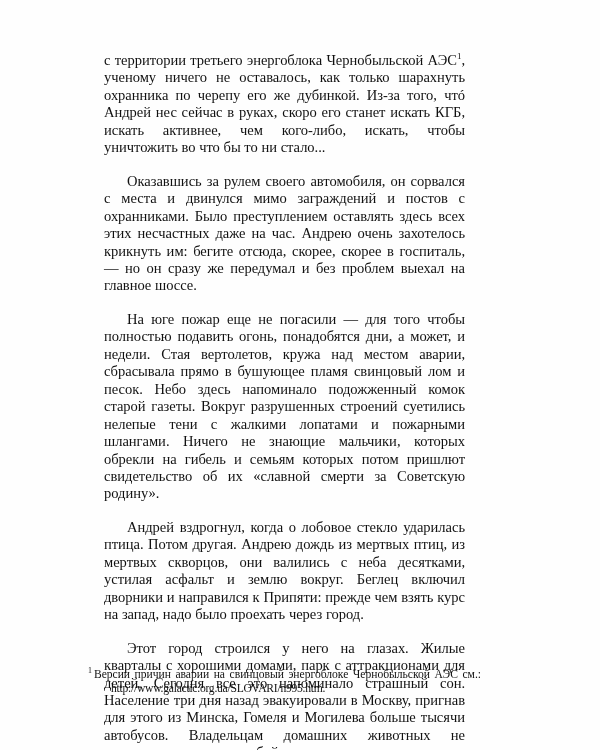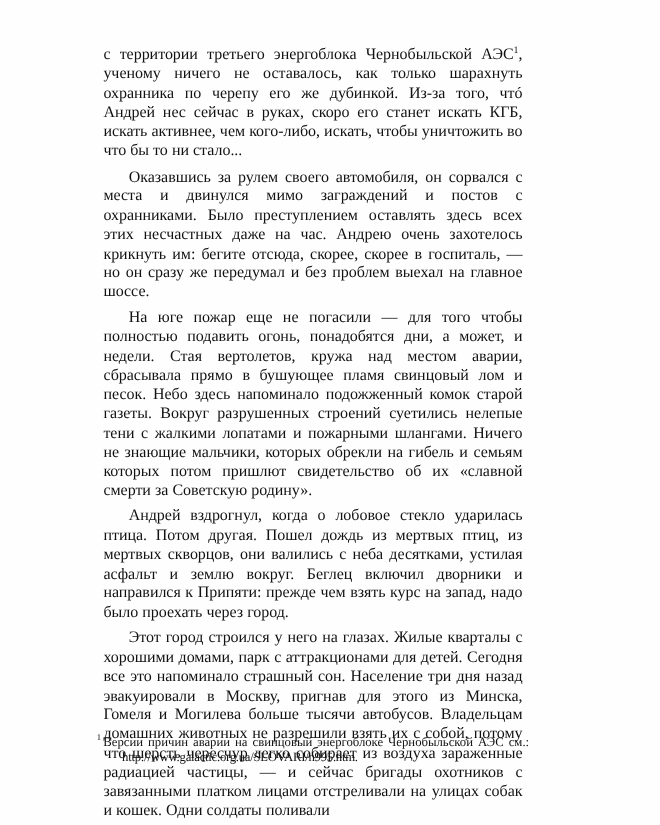--- a/index.html
+++ b/index.html
@@ -27,21 +27,21 @@
   }
 
   .text-block {
     position: absolute;
     left: 88px;
     top: 36px;
     width: 393px;
   }
 
   p.body-par {
-    margin: 6px;
+    margin: 16px;
     text-indent: 23px;
     text-align: justify;
     font-size: 14.55px;
     line-height: 17.45px;
     letter-spacing: -0.03px;
     word-spacing: 0.1px;
     hyphens: manual;
     -webkit-hyphens: manual;
   }
 
@@ -110,21 +110,21 @@
 <div class="page">
 
   <div class="text-block">
 
     <p class="body-par no-indent"><span>с территории третьего энергоблока Чернобыльской АЭС</span><sup class="fn-ref">1</sup><span>, ученому ничего не оставалось, как только шарахнуть охранника по черепу его же дубинкой. Из-за того, чтó Андрей нес сейчас в руках, скоро его станет искать КГБ, искать активнее, чем кого-либо, искать, чтобы уничтожить во что бы то ни стало...</span></p>
 
     <p class="body-par">Оказавшись за рулем своего автомобиля, он сорвался с места и двинулся мимо заграждений и постов с охранниками. Было преступлением оставлять здесь всех этих несчастных даже на час. Андрею очень захотелось крикнуть им: бегите отсюда, скорее, скорее в госпиталь, — но он сразу же передумал и без проблем выехал на главное шоссе.</p>
 
     <p class="body-par">На юге пожар еще не погасили — для того чтобы полностью подавить огонь, понадобятся дни, а может, и недели. Стая вертолетов, кружа над местом аварии, сбрасывала прямо в бушующее пламя свинцовый лом и песок. Небо здесь напоминало подожженный комок старой газеты. Вокруг разрушенных строений суетились нелепые тени с жалкими лопатами и пожарными шлангами. Ничего не знающие мальчики, которых обрекли на гибель и семьям которых потом пришлют свидетельство об их «славной смерти за Советскую родину».</p>
 
-    <p class="body-par">Андрей вздрогнул, когда о лобовое стекло ударилась птица. Потом другая. Пошел дождь из мертвых птиц, из мертвых скворцов, они валились с неба десятками, устилая асфальт и землю вокруг. Беглец включил дворники и направился к Припяти: прежде чем взять курс на запад, надо было проехать через город.</p>
+    <p class="body-par">Андрей вздрогнул, когда о лобовое стекло ударилась птица. Потом другая. Андрею дождь из мертвых птиц, из мертвых скворцов, они валились с неба десятками, устилая асфальт и землю вокруг. Беглец включил дворники и направился к Припяти: прежде чем взять курс на запад, надо было проехать через город.</p>
 
     <p class="body-par">Этот город строился у него на глазах. Жилые кварталы с хорошими домами, парк с аттракционами для детей. Сегодня все это напоминало страшный сон. Население три дня назад эвакуировали в Москву, пригнав для этого из Минска, Гомеля и Могилева больше тысячи автобусов. Владельцам домашних животных не разрешили взять их с собой, потому что шерсть чересчур легко собирает из воздуха зараженные радиацией частицы, — и сейчас бригады охотников с завязанными платком лицами отстреливали на улицах собак и кошек. Одни солдаты поливали</p>
 
   </div>
 
   <div class="footnote">
     <p><sup class="fn-marker">1</sup><span>Версии причин аварии на свинцовый энергоблоке Чернобыльской АЭС см.: </span><span class="fn-url">http://www.galactic.org.ua/SLOVARI/n995.htm</span><span>.</span></p>
   </div>
 
 

